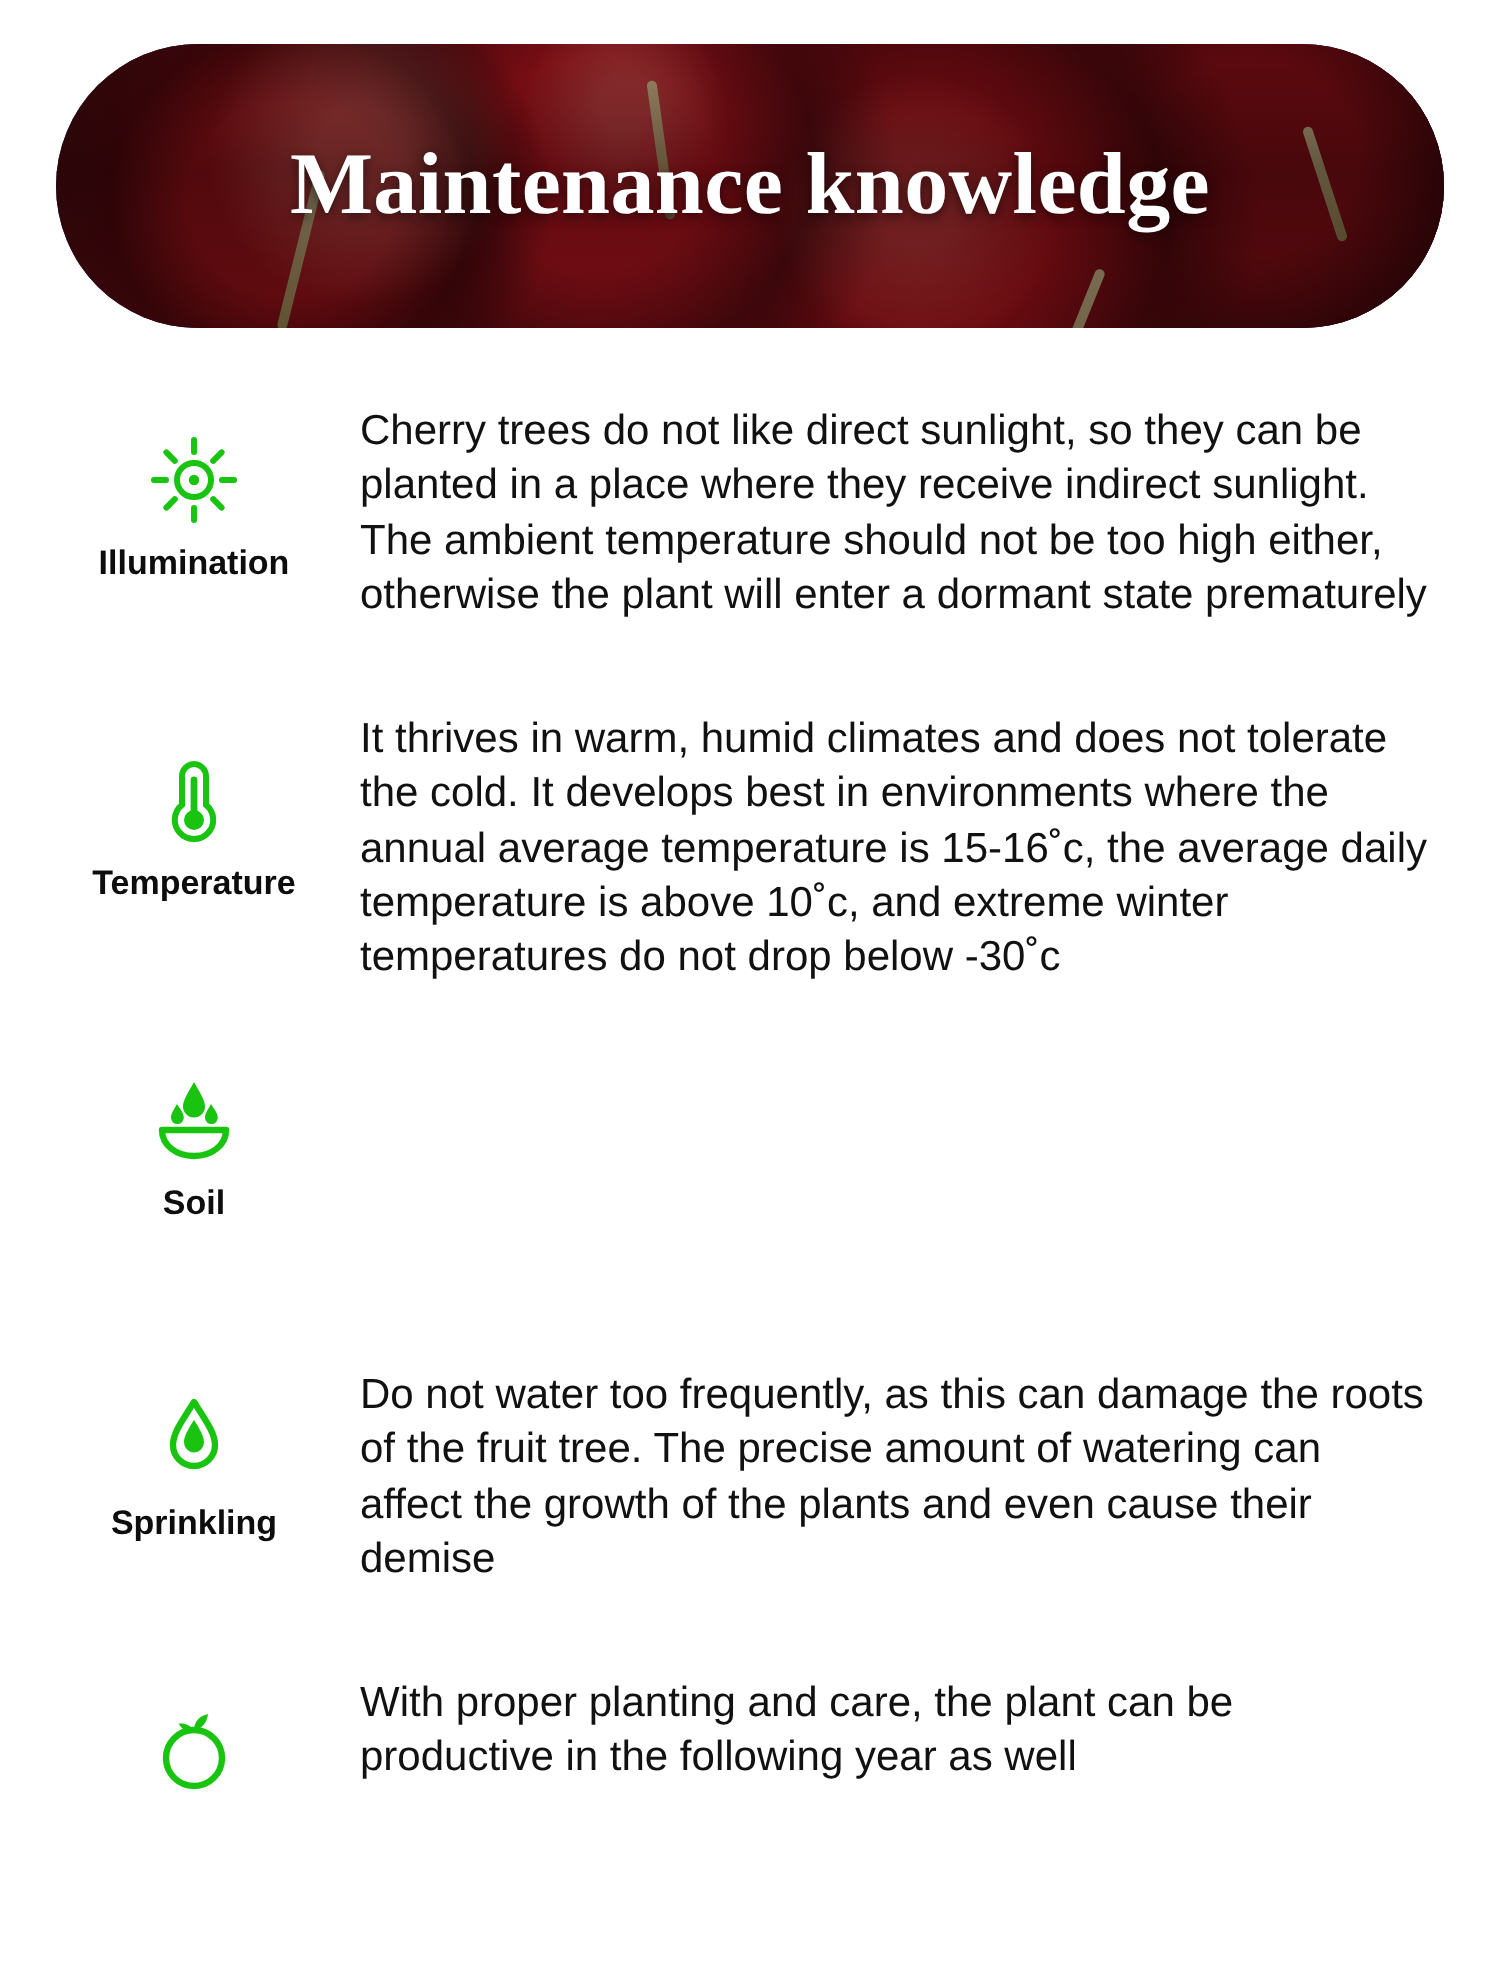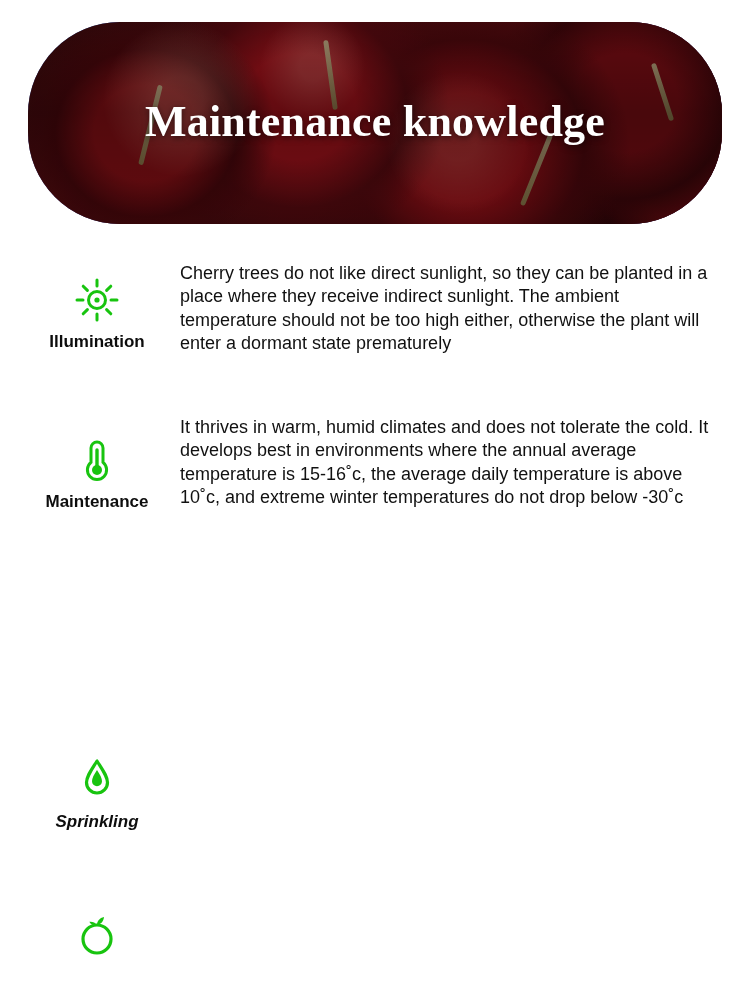--- a/index.html
+++ b/index.html
@@ -18,21 +18,21 @@
     position: relative;
     width: 750px;
     height: 994px;
     background: #ffffff;
   }
 
   
   .hero {
     position: relative;
     margin: 22px 28px 0 28px;
-    height: 202px;
+    height: 142px;
     border-radius: 92px;
     overflow: hidden;
     background: #3b82f6;
   }
   .hero-photo {
     position: absolute;
     inset: 0;
     background:
       radial-gradient(circle at 22% 38%, rgba(255,170,150,0.30) 0 4%, rgba(0,0,0,0) 14%),
       radial-gradient(circle at 41% 22%, rgba(255,200,180,0.22) 0 3%, rgba(0,0,0,0) 12%),
@@ -102,31 +102,31 @@
     font-size: 17px;
     font-weight: bold;
     color: #0d0d0d;
     text-align: center;
     white-space: nowrap;
   }
   .sec-body {
     flex: 1 1 auto;
     padding-left: 8px;
     padding-right: 14px;
-    font-size: 18px;
+    font-size: 21px;
     line-height: 1.3;
     color: #111111;
   }
 
   
   .s-illumination { margin-top: 0; }
   .s-illumination .sec-left { padding-top: 14px; }
   .s-temperature .sec-left { padding-top: 20px; }
   .s-soil .sec-left { padding-top: 16px; }
-  .s-sprinkling .sec-left { padding-top: 12px; font-style: italic; }
+  .s-sprinkling .sec-left { padding-top: 12px; }
   .s-yield .sec-left { padding-top: 12px; }
 
   .s-illumination { height: 140px; }
   .s-temperature { height: 150px; }
   .s-soil { height: 150px; }
   .s-sprinkling { height: 140px; }
 </style>
 </head>
 <body>
 
@@ -165,43 +165,54 @@
       <div class="sec-body">Cherry trees do not like direct sunlight, so they can be planted in a place where they receive indirect sunlight. The ambient temperature should not be too high either, otherwise the plant will enter a dormant state prematurely</div>
     </div>
 
     <div class="section s-temperature">
       <div class="sec-left">
         <svg class="sec-icon" viewBox="0 0 48 48">
           <path d="M24 6c-3.3 0-6 2.7-6 6v14.4a9.6 9.6 0 1 0 12 0V12c0-3.3-2.7-6-6-6z" fill="none" stroke="#18c40f" stroke-width="3"></path>
           <circle cx="24" cy="34" r="5" fill="#18c40f"></circle>
           <line x1="24" y1="14" x2="24" y2="30" stroke="#18c40f" stroke-width="3.4" stroke-linecap="round"></line>
         </svg>
-        <div class="sec-label">Maintenance</div>
+        <div class="sec-label">Temperature</div>
       </div>
       <div class="sec-body">It thrives in warm, humid climates and does not tolerate the cold. It develops best in environments where the annual average temperature is 15-16˚c, the average daily temperature is above 10˚c, and extreme winter temperatures do not drop below -30˚c</div>
     </div>
 
     <div class="section s-soil">
+      <div class="sec-left">
+        <svg class="sec-icon" viewBox="0 0 48 48">
+          <path d="M24 5c-3 5.5-5.5 9-5.5 12.2a5.5 5.5 0 1 0 11 0C29.5 14 27 10.5 24 5z" fill="#18c40f"></path>
+          <path d="M15.5 16c-1.8 3-3 5-3 6.8a3.2 3.2 0 0 0 6.4 0c0-1.8-1.3-3.8-3.4-6.8z" fill="#18c40f"></path>
+          <path d="M32.5 16c-1.8 3-3 5-3 6.8a3.2 3.2 0 0 0 6.4 0c0-1.8-1.3-3.8-3.4-6.8z" fill="#18c40f"></path>
+          <path d="M8 29h32c0 7.5-7 13-16 13S8 36.5 8 29z" fill="none" stroke="#18c40f" stroke-width="3.2" stroke-linejoin="round"></path>
+        </svg>
+        <div class="sec-label">Soil</div>
+      </div>
     </div>
 
     <div class="section s-sprinkling">
       <div class="sec-left">
         <svg class="sec-icon" viewBox="0 0 48 48">
           <path d="M24 5C18 14.5 13.5 20.5 13.5 26.5a10.5 10.5 0 0 0 21 0C34.5 20.5 30 14.5 24 5z" fill="none" stroke="#18c40f" stroke-width="3.2" stroke-linejoin="round"></path>
           <path d="M24 14c-3.2 5-5 8.2-5 11.2a5 5 0 0 0 10 0c0-3-1.8-6.2-5-11.2z" fill="#18c40f"></path>
         </svg>
         <div class="sec-label">Sprinkling</div>
       </div>
+      <div class="sec-body">Do not water too frequently, as this can damage the roots of the fruit tree. The precise amount of watering can affect the growth of the plants and even cause their demise</div>
     </div>
 
     <div class="section s-yield">
       <div class="sec-left">
         <svg class="sec-icon" viewBox="0 0 48 48">
           <circle cx="24" cy="29" r="14" fill="none" stroke="#18c40f" stroke-width="3.2"></circle>
           <path d="M24 15c0-4 2.5-7 7-8-0.5 4.5-3 7.3-7 8z" fill="#18c40f"></path>
           <path d="M24 15c-1.8-2.4-4.6-3.6-7.6-3.2 1.2 2.8 4 4.2 7.6 3.2z" fill="#18c40f"></path>
         </svg>
         <div class="sec-label"></div>
       </div>
+      <div class="sec-body">With proper planting and care, the plant can be productive in the following year as well</div>
     </div>
 
   </div>
 </div>
 
 </body></html>

